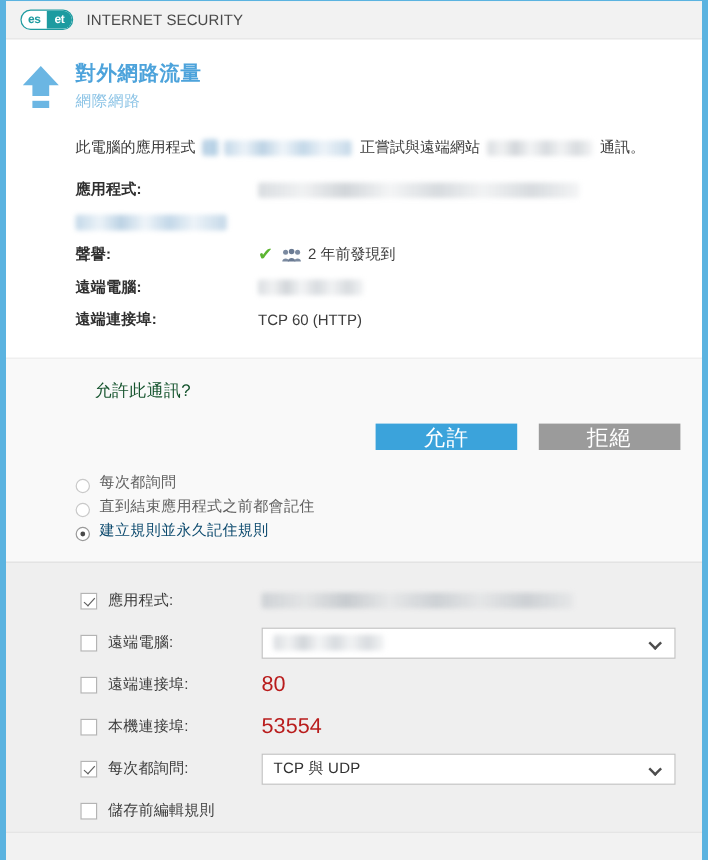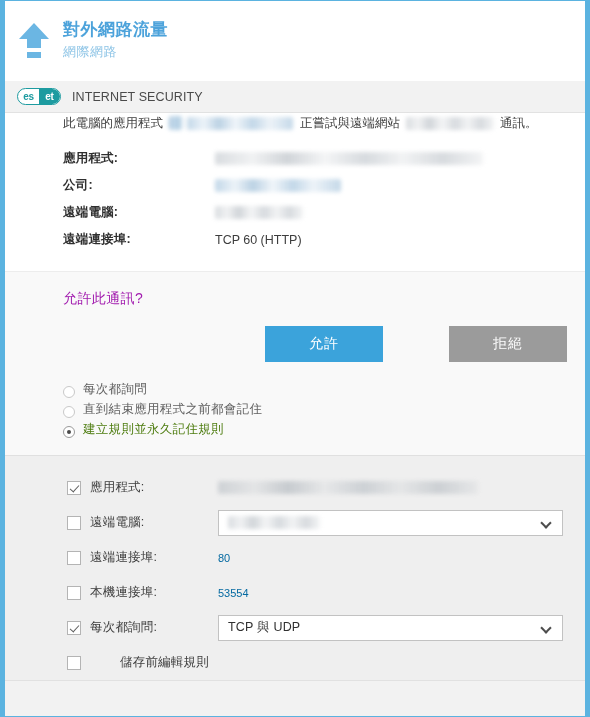--- a/index.html
+++ b/index.html
@@ -173,44 +173,44 @@
 
   
   #action-section {
     background: #f9f9f9;
     border-top: 1px solid #ededed;
     padding: 18px 0 16px 0;
     flex: 0 0 auto;
   }
   #question {
     font-size: 14px;
-    color: #a21caf;
-    padding-left: 58px;
+    color: #14532d;
+    padding-left: 74px;
     letter-spacing: 0.4px;
     margin-bottom: 18px;
   }
   #buttons-row {
     display: flex;
     justify-content: flex-end;
     padding-right: 18px;
     gap: 18px;
     margin-bottom: 17px;
   }
   .action-btn {
     width: 118px;
-    height: 36px;
+    height: 22px;
     border: none;
     color: #ffffff;
-    font-size: 14px;
+    font-size: 18px;
     font-family: inherit;
     letter-spacing: 1px;
     cursor: pointer;
   }
   .action-btn.allow { background: #3ba3db; }
-  .action-btn.deny  { background: #9b9b9b; margin-left: 48px; }
+  .action-btn.deny  { background: #9b9b9b; }
 
   #radio-group { padding-left: 58px; }
   .radio-row {
     display: flex;
     align-items: flex-end;
     height: 19px;
     margin-bottom: 1px;
   }
   .radio-mark {
     width: 12px; height: 12px;
@@ -224,21 +224,21 @@
   .radio-row.selected .radio-mark { border-color: #9a9a9a; }
   .radio-row.selected .radio-mark::after {
     content: "";
     position: absolute;
     left: 3px; top: 3px;
     width: 4px; height: 4px;
     border-radius: 50%;
     background: #4a4a4a;
   }
   .radio-label { font-size: 12.5px; color: #616161; letter-spacing: 0.3px; }
-  .radio-row.selected .radio-label { color: #4d7c0f; }
+  .radio-row.selected .radio-label { color: #0c4a6e; }
 
   
   #advanced-section {
     background: #efefef;
     border-top: 1px solid #e0e0e0;
     flex: 1 1 auto;
     padding: 14px 0 0 0;
   }
   .adv-row {
     display: flex;
@@ -265,22 +265,22 @@
     transform: rotate(42deg);
   }
   .adv-label {
     width: 128px;
     flex: 0 0 128px;
     font-size: 12.5px;
     color: #3d3d3d;
     letter-spacing: 0.2px;
   }
   .adv-value {
-    font-size: 11px;
-    color: #0369a1;
+    font-size: 18px;
+    color: #b91c1c;
     display: flex;
     align-items: center;
   }
   .combo {
     flex: 1;
     height: 26px;
     background: #ffffff;
     border: 1px solid #c2c2c2;
     display: flex;
     align-items: center;
@@ -315,40 +315,40 @@
     align-items: center;
     justify-content: space-between;
     padding: 0 16px 0 16px;
   }
 </style>
 </head>
 <body>
 
 <div id="window">
 
+  <div id="titlebar">
+    <div class="eset-logo">
+      <div class="es">es</div>
+      <div class="et">et</div>
+      <div class="tm">®</div>
+    </div>
+    <div id="product-name">INTERNET SECURITY</div>
+  </div>
+
   <div id="header">
     <div id="header-icon">
       <svg width="32" height="40" viewBox="0 0 32 40" aria-hidden="true">
         <polygon points="16,2 31,18 23,18 23,27 9,27 9,18 1,18" fill="#6bb6e3"></polygon>
         <rect x="9" y="31" width="14" height="6" fill="#6bb6e3"></rect>
       </svg>
     </div>
     <div id="header-texts">
       <div id="dialog-title">對外網路流量</div>
       <div id="dialog-subtitle">網際網路</div>
     </div>
-  </div>
-
-  <div id="titlebar">
-    <div class="eset-logo">
-      <div class="es">es</div>
-      <div class="et">et</div>
-      <div class="tm">®</div>
-    </div>
-    <div id="product-name">INTERNET SECURITY</div>
   </div>
 
   <div id="info-section">
     <div id="summary-line">
       <span>此電腦的應用程式</span>
       <span class="redact icon-badge" style="width:14px;height:14px;margin:0 4px 0 6px;"></span>
       <span class="redact blue" style="width:106px;margin-right:7px;"></span>
       <span>正嘗試與遠端網站</span>
       <span class="redact" style="width:88px;margin:0 6px;"></span>
       <span>通訊。</span>
@@ -357,26 +357,42 @@
     <div id="info-rows">
 
       <div class="info-row">
         <div class="info-label">應用程式:</div>
         <div class="info-value">
           <span class="redact" style="width:268px;"></span>
         </div>
       </div>
 
       <div class="info-row">
-        <div class="info-label">公司:</div>
         <div class="info-value">
           <span class="redact blue" style="width:126px;"></span>
         </div>
       </div>
 
+      <div class="info-row">
+        <div class="info-label">聲譽:</div>
+        <div class="info-value">
+          <span class="check-ok">✔</span>
+          <span class="people-icon">
+            <svg width="16" height="12" viewBox="0 0 16 12" aria-hidden="true">
+              <circle cx="3" cy="3.2" r="2.1" fill="#7b8aa0"></circle>
+              <path d="M0.2 11 C0.2 7.6 5.8 7.6 5.8 11 Z" fill="#7b8aa0"></path>
+              <circle cx="8" cy="2.6" r="2.3" fill="#6b7b93"></circle>
+              <path d="M4.8 11 C4.8 7.1 11.2 7.1 11.2 11 Z" fill="#6b7b93"></path>
+              <circle cx="13" cy="3.2" r="2.1" fill="#7b8aa0"></circle>
+              <path d="M10.2 11 C10.2 7.6 15.8 7.6 15.8 11 Z" fill="#7b8aa0"></path>
+            </svg>
+          </span>
+          <span>2 年前發現到</span>
+        </div>
+      </div>
 
       <div class="info-row">
         <div class="info-label">遠端電腦:</div>
         <div class="info-value">
           <span class="redact" style="width:88px;"></span>
         </div>
       </div>
 
       <div class="info-row">
         <div class="info-label">遠端連接埠:</div>
@@ -445,21 +461,21 @@
       <span class="cb checked"></span>
       <span class="adv-label">每次都詢問:</span>
       <span class="combo">
         <span class="combo-text">TCP 與 UDP</span>
         <span class="chev-down"></span>
       </span>
     </div>
 
     <div class="adv-row">
       <span class="cb"></span>
-      <span class="adv-label" style="width:auto;flex:0 0 auto;margin-left:30px;">儲存前編輯規則</span>
+      <span class="adv-label" style="width:auto;flex:0 0 auto;">儲存前編輯規則</span>
     </div>
 
   </div>
 
   <div id="footer">
     
     
   </div>
 
 </div>

